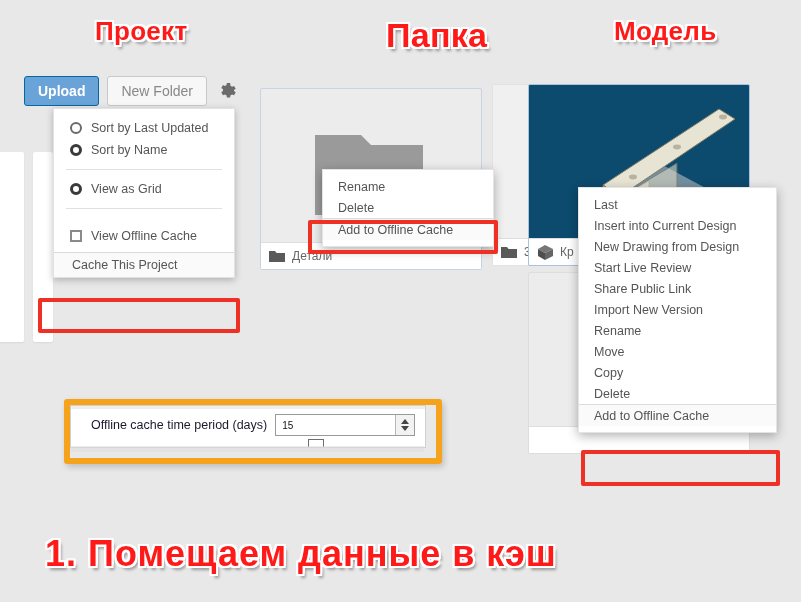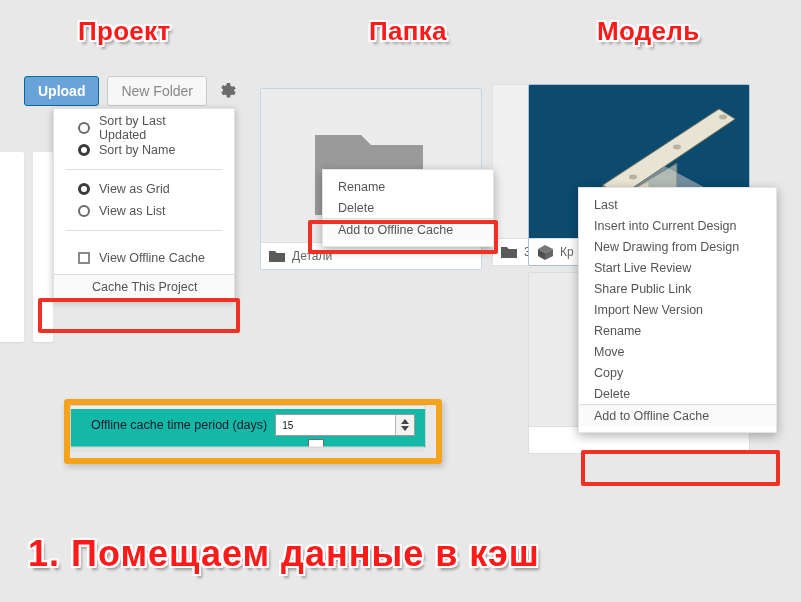--- a/index.html
+++ b/index.html
@@ -17,23 +17,24 @@
     position:absolute;
     color:#ff1a1a;
     font-weight:bold;
     -webkit-text-stroke:0px;
     text-shadow:
       -2px -2px 0 #fff, 2px -2px 0 #fff, -2px 2px 0 #fff, 2px 2px 0 #fff,
       -2px 0 0 #fff, 2px 0 0 #fff, 0 -2px 0 #fff, 0 2px 0 #fff,
       3px 4px 3px rgba(0,0,0,.35);
     white-space:nowrap;
     letter-spacing:.3px;
+    margin-left:17px;
   }
   #cap-project{left:78px;top:16px;font-size:26px;}
-  #cap-folder{left:348px;top:16px;font-size:26px;padding-left:21px;}
+  #cap-folder{left:348px;top:16px;font-size:34px;padding-left:21px;}
   #cap-model{left:597px;top:16px;font-size:26px;}
   #cap-step{left:28px;top:533px;font-size:36px;letter-spacing:1px;}
 
   
   .panel-strip{position:absolute;background:#fff;}
   #strip-a{left:-4px;top:152px;width:28px;height:190px;border-radius:2px;box-shadow:0 1px 2px rgba(0,0,0,.07);}
   #strip-b{left:33px;top:152px;width:20px;height:190px;border-radius:2px;box-shadow:0 1px 2px rgba(0,0,0,.07);}
 
   
   #toolbar{position:absolute;left:24px;top:74px;height:34px;display:flex;align-items:center;}
@@ -46,29 +47,29 @@
     font-size:14px;padding:7px 13px;line-height:14px;cursor:pointer;
   }
   #gear{margin-left:10px;width:20px;height:20px;cursor:pointer;display:block;}
 
   
   #project-menu{
     position:absolute;left:53px;top:108px;width:180px;background:#fff;
     box-shadow:0 2px 7px rgba(0,0,0,.25);border:1px solid #e2e2e2;
     padding:8px 0 0 0;z-index:30;
   }
-  .opt{display:flex;align-items:center;height:22px;padding:0 24px;font-size:12.5px;color:#555;cursor:pointer;}
+  .opt{display:flex;align-items:center;height:22px;padding:0 16px;font-size:12.5px;color:#555;cursor:pointer;}
   .radio{width:12px;height:12px;border-radius:50%;border:2px solid #6b6b6b;margin-right:9px;flex:0 0 auto;box-sizing:border-box;background:#fff;}
   .radio.on{border:3px solid #3a3a3a;}
   .chk{width:12px;height:12px;border:2px solid #8a8a8a;margin-right:9px;flex:0 0 auto;box-sizing:border-box;background:#fff;}
   .sep{height:1px;background:#e0e0e0;margin:8px 12px;}
   .opt-pad{margin-top:16px;}
   #cache-project-row{
     position:relative;height:24px;display:flex;align-items:center;
-    padding-left:38px;font-size:12.5px;color:#555;background:#fafafa;
+    padding-left:18px;font-size:12.5px;color:#555;background:#fafafa;
     border-top:1px solid #dadada;cursor:pointer;margin-top:5px;
   }
 
   
   .card{
     position:absolute;background:#ececec;border:1px solid #c7d4e4;border-radius:2px;
   }
   #folder-card{left:260px;top:88px;width:220px;height:180px;}
   #folder-card2{left:492px;top:84px;width:60px;height:180px;border-color:#e2e2e2;background:#f0f0f0;}
   #model-card{left:528px;top:84px;width:220px;height:180px;border-color:#a9c2e0;background:#0c4a6e;}
@@ -111,21 +112,21 @@
   #hl-cache-project{left:38px;top:298px;width:194px;height:27px;}
   #hl-folder-add{left:308px;top:220px;width:182px;height:26px;}
   #hl-model-add{left:581px;top:450px;width:191px;height:28px;}
 
   .hl-orange{position:absolute;border:6px solid #f5a21c;border-radius:3px;z-index:60;
     box-shadow:2px 3px 6px rgba(0,0,0,.18);}
   #hl-settings{left:64px;top:399px;width:366px;height:53px;}
 
   
   #settings-box{
-    position:absolute;left:70px;top:405px;width:354px;height:41px;background:#14b8a6;
+    position:absolute;left:70px;top:405px;width:354px;height:41px;background:#ffffff;
     border:1px solid #d0d0d0;overflow:hidden;
   }
   #settings-top-line{position:absolute;left:0;top:0;width:100%;height:3px;background:#eee;}
   #settings-row{position:absolute;left:0;top:6px;width:100%;height:26px;display:flex;align-items:center;}
   #settings-label{font-size:12.5px;color:#1a1a2e;margin-left:20px;}
   #spin-wrap{
     position:relative;margin-left:8px;width:140px;height:22px;border:1px solid #9a9a9a;background:#fff;
     display:flex;align-items:center;box-sizing:border-box;
   }
   #spin-value{font-size:10px;color:#111;margin-left:6px;flex:1;}
@@ -171,24 +172,20 @@
       <span class="radio on"></span>
       <span>Sort by Name</span>
     </div>
 
     <div class="sep"></div>
 
     <div class="opt">
       <span class="radio on"></span>
       <span>View as Grid</span>
     </div>
-    <div class="opt">
-      <span class="radio"></span>
-      <span>View as List</span>
-    </div>
 
     <div class="sep"></div>
 
     <div class="opt opt-pad">
       <span class="chk"></span>
       <span>View Offline Cache</span>
     </div>
 
     <div id="cache-project-row">
       <span>Cache This Project</span>

